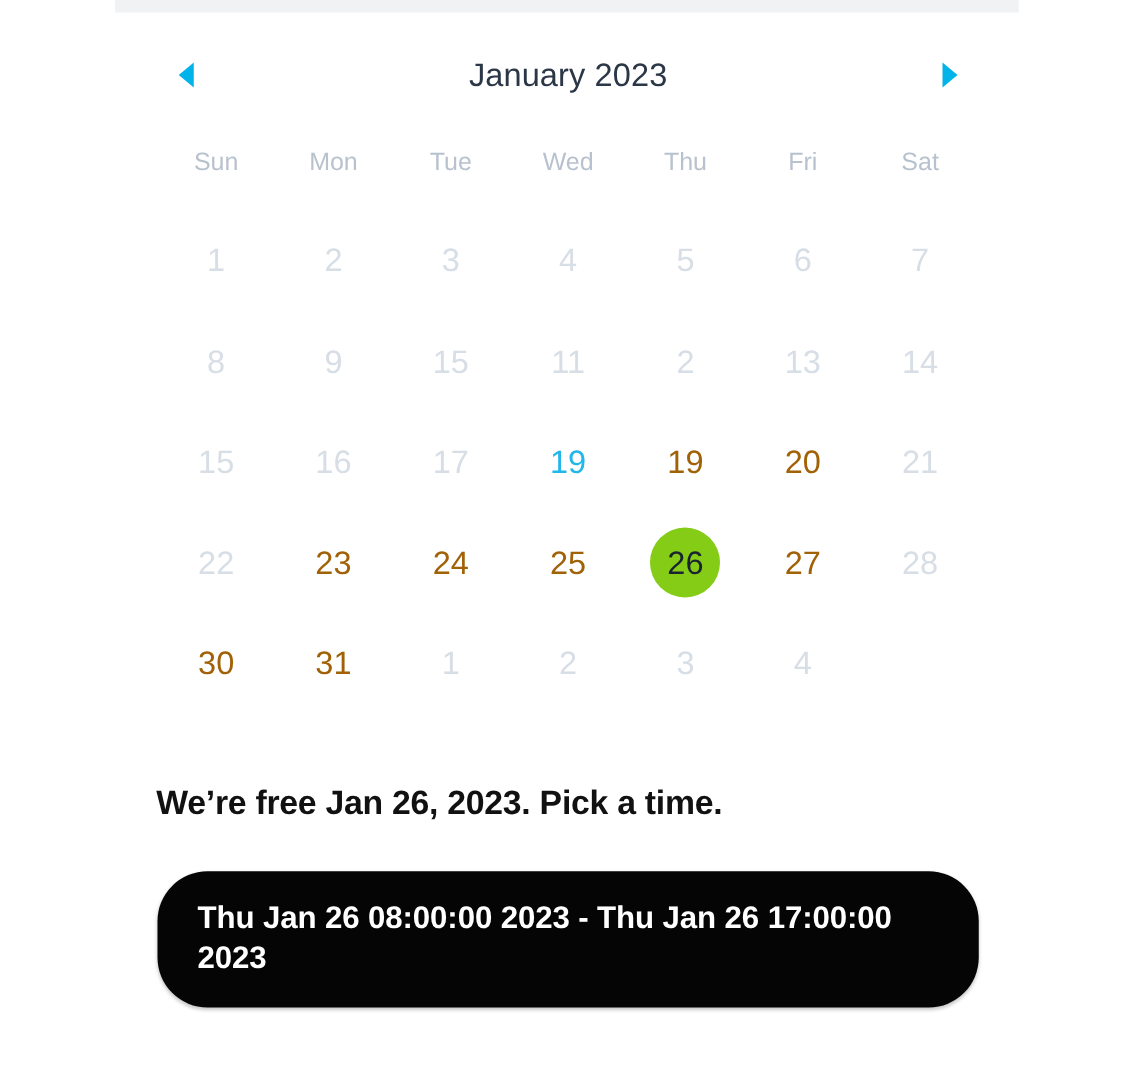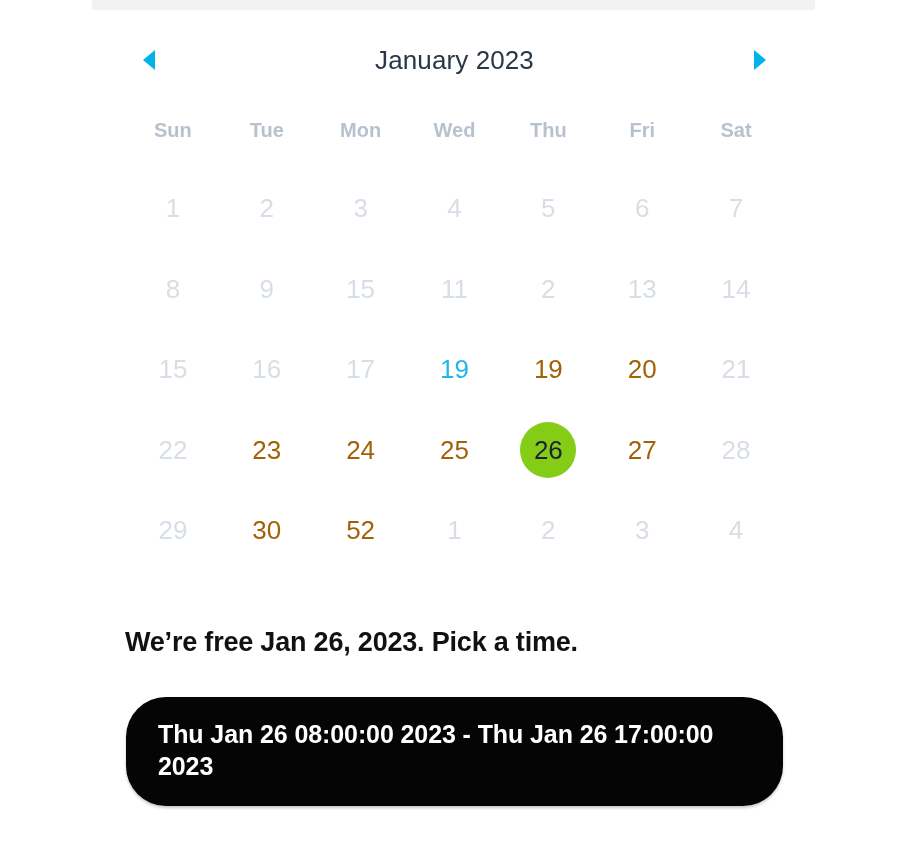--- a/index.html
+++ b/index.html
@@ -76,21 +76,21 @@
     position: absolute;
     left: 126px;
     top: 112px;
     width: 657px;
     display: grid;
     grid-template-columns: repeat(7, 1fr);
   }
   .weekday {
     text-align: center;
     font-size: 20px;
-    font-weight: 700;
+    font-weight: 400;
     color: #b8c2ce;
     line-height: 36px;
   }
 
   
   .date-grid {
     position: absolute;
     left: 126px;
     top: 168px;
     width: 657px;
@@ -191,22 +191,22 @@
       <span>
         <svg width="16" height="22" viewBox="0 0 16 22" aria-hidden="true">
           <path d="M2 1 L14 11 L2 21 Z" fill="#00b3e8"></path>
         </svg>
       </span>
     </button>
   </div>
 
   <div class="weekdays">
     <div class="weekday">Sun</div>
+    <div class="weekday">Mon</div>
     <div class="weekday">Tue</div>
-    <div class="weekday">Mon</div>
     <div class="weekday">Wed</div>
     <div class="weekday">Thu</div>
     <div class="weekday">Fri</div>
     <div class="weekday">Sat</div>
   </div>
 
   <div class="date-grid" id="date-grid">
       <div class="day-cell">
         <button class="day is-disabled">1</button>
       </div>
@@ -285,27 +285,24 @@
       <div class="day-cell">
         <button class="day is-selected">26</button>
       </div>
       <div class="day-cell">
         <button class="day">27</button>
       </div>
       <div class="day-cell">
         <button class="day is-disabled">28</button>
       </div>
       <div class="day-cell">
-        <button class="day is-disabled">29</button>
-      </div>
-      <div class="day-cell">
         <button class="day">30</button>
       </div>
       <div class="day-cell">
-        <button class="day">52</button>
+        <button class="day">31</button>
       </div>
       <div class="day-cell">
         <button class="day is-disabled">1</button>
       </div>
       <div class="day-cell">
         <button class="day is-disabled">2</button>
       </div>
       <div class="day-cell">
         <button class="day is-disabled">3</button>
       </div>

